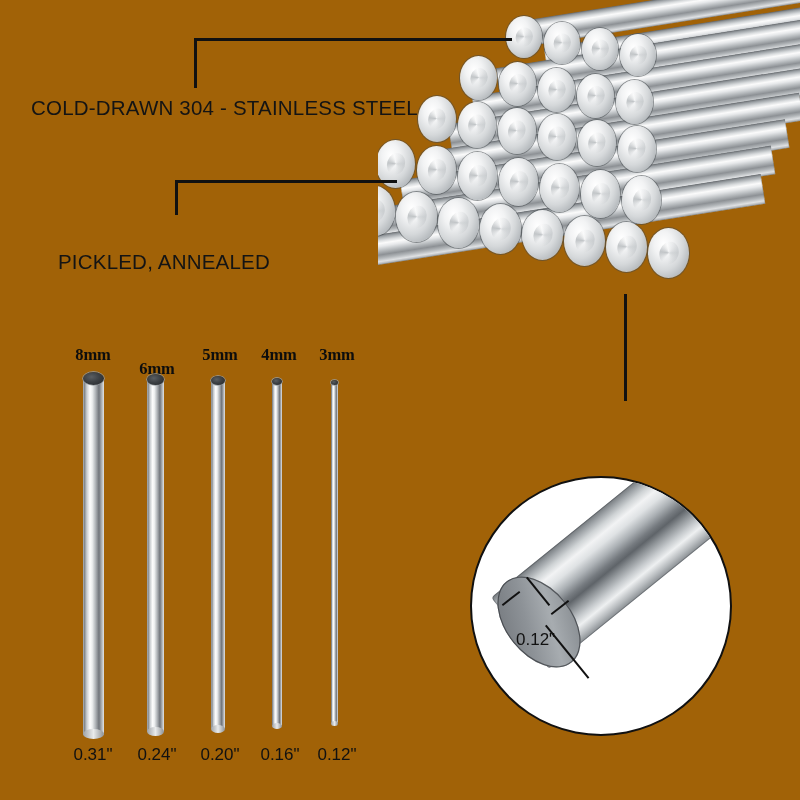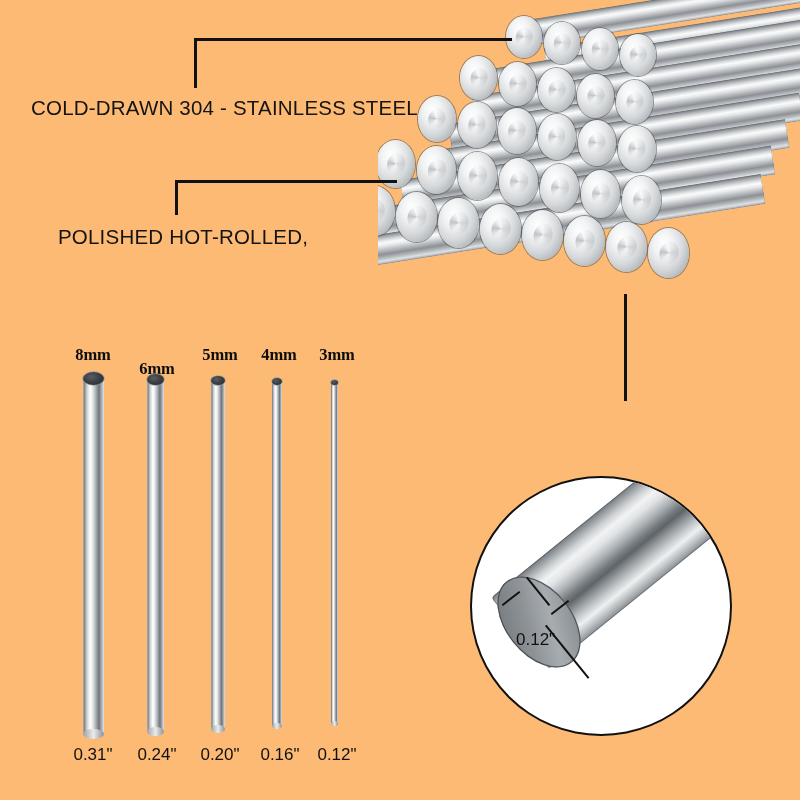--- a/index.html
+++ b/index.html
@@ -8,21 +8,21 @@
     background: #ffffff;
   }
   body {
     font-family: "Liberation Sans", sans-serif;
     -webkit-font-smoothing: antialiased;
   }
   #stage {
     position: relative;
     width: 800px;
     height: 800px;
-    background: #fdba74;
+    background: #a16207;
     overflow: hidden;
   }
 
   
   .callout-text {
     position: absolute;
     color: #141414;
     font-family: "Liberation Sans", sans-serif;
     font-weight: 400;
     letter-spacing: 0.2px;
@@ -223,21 +223,21 @@
   <div class="leader">
     <div class="h" style="left:194px; top:38px; width:318px;"></div>
     <div class="v" style="left:194px; top:38px; height:50px;"></div>
   </div>
   <div class="callout-text" id="callout-1-text">COLD-DRAWN 304 - STAINLESS STEEL</div>
 
   <div class="leader">
     <div class="h" style="left:175px; top:180px; width:222px;"></div>
     <div class="v" style="left:175px; top:180px; height:35px;"></div>
   </div>
-  <div class="callout-text" id="callout-2-text"><span>POLISHED HOT-ROLLED,</span><br></div>
+  <div class="callout-text" id="callout-2-text"><br><span>PICKLED, ANNEALED</span></div>
 
   <div class="leader">
     <div class="v" style="left:624px; top:294px; height:107px;"></div>
   </div>
 
   <div id="size-chart">
 
     <div class="size-label" style="left:63px; top:345px; width:60px;">8mm</div>
     <div class="sample" style="left:83px; top:372px;">
       <div class="body" style="top:7px; width:21px; height:356px;"></div>

